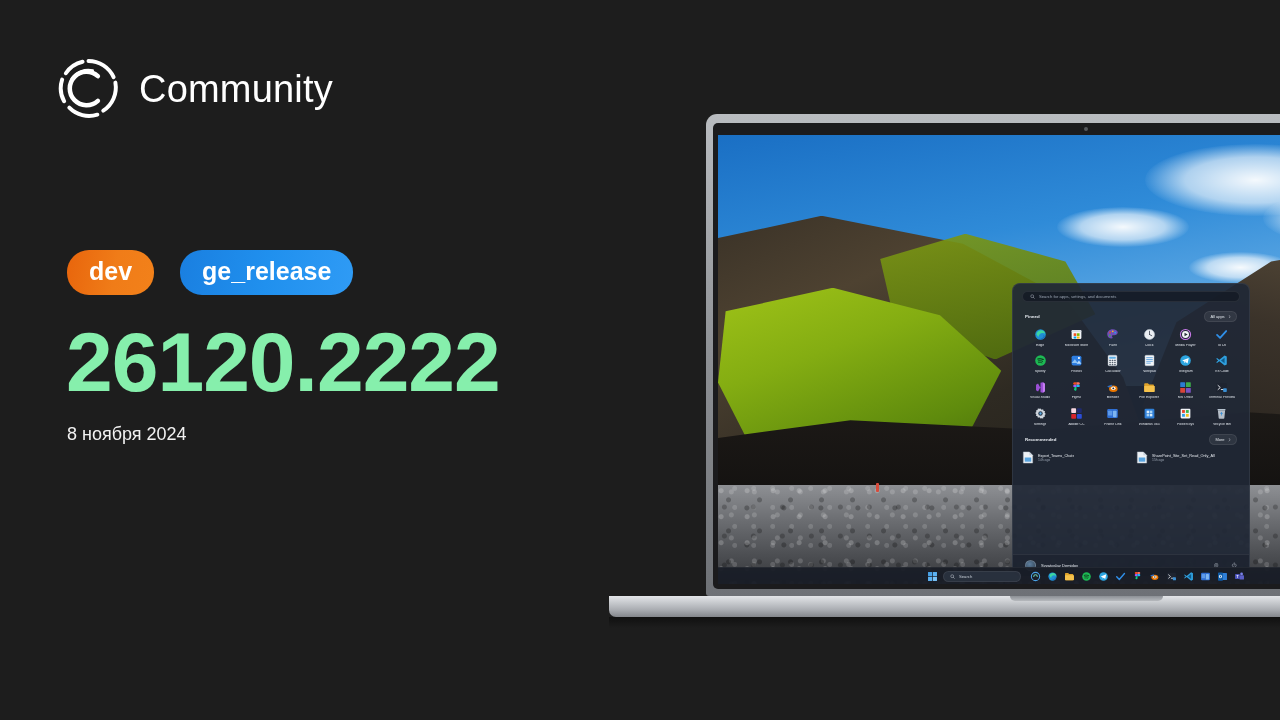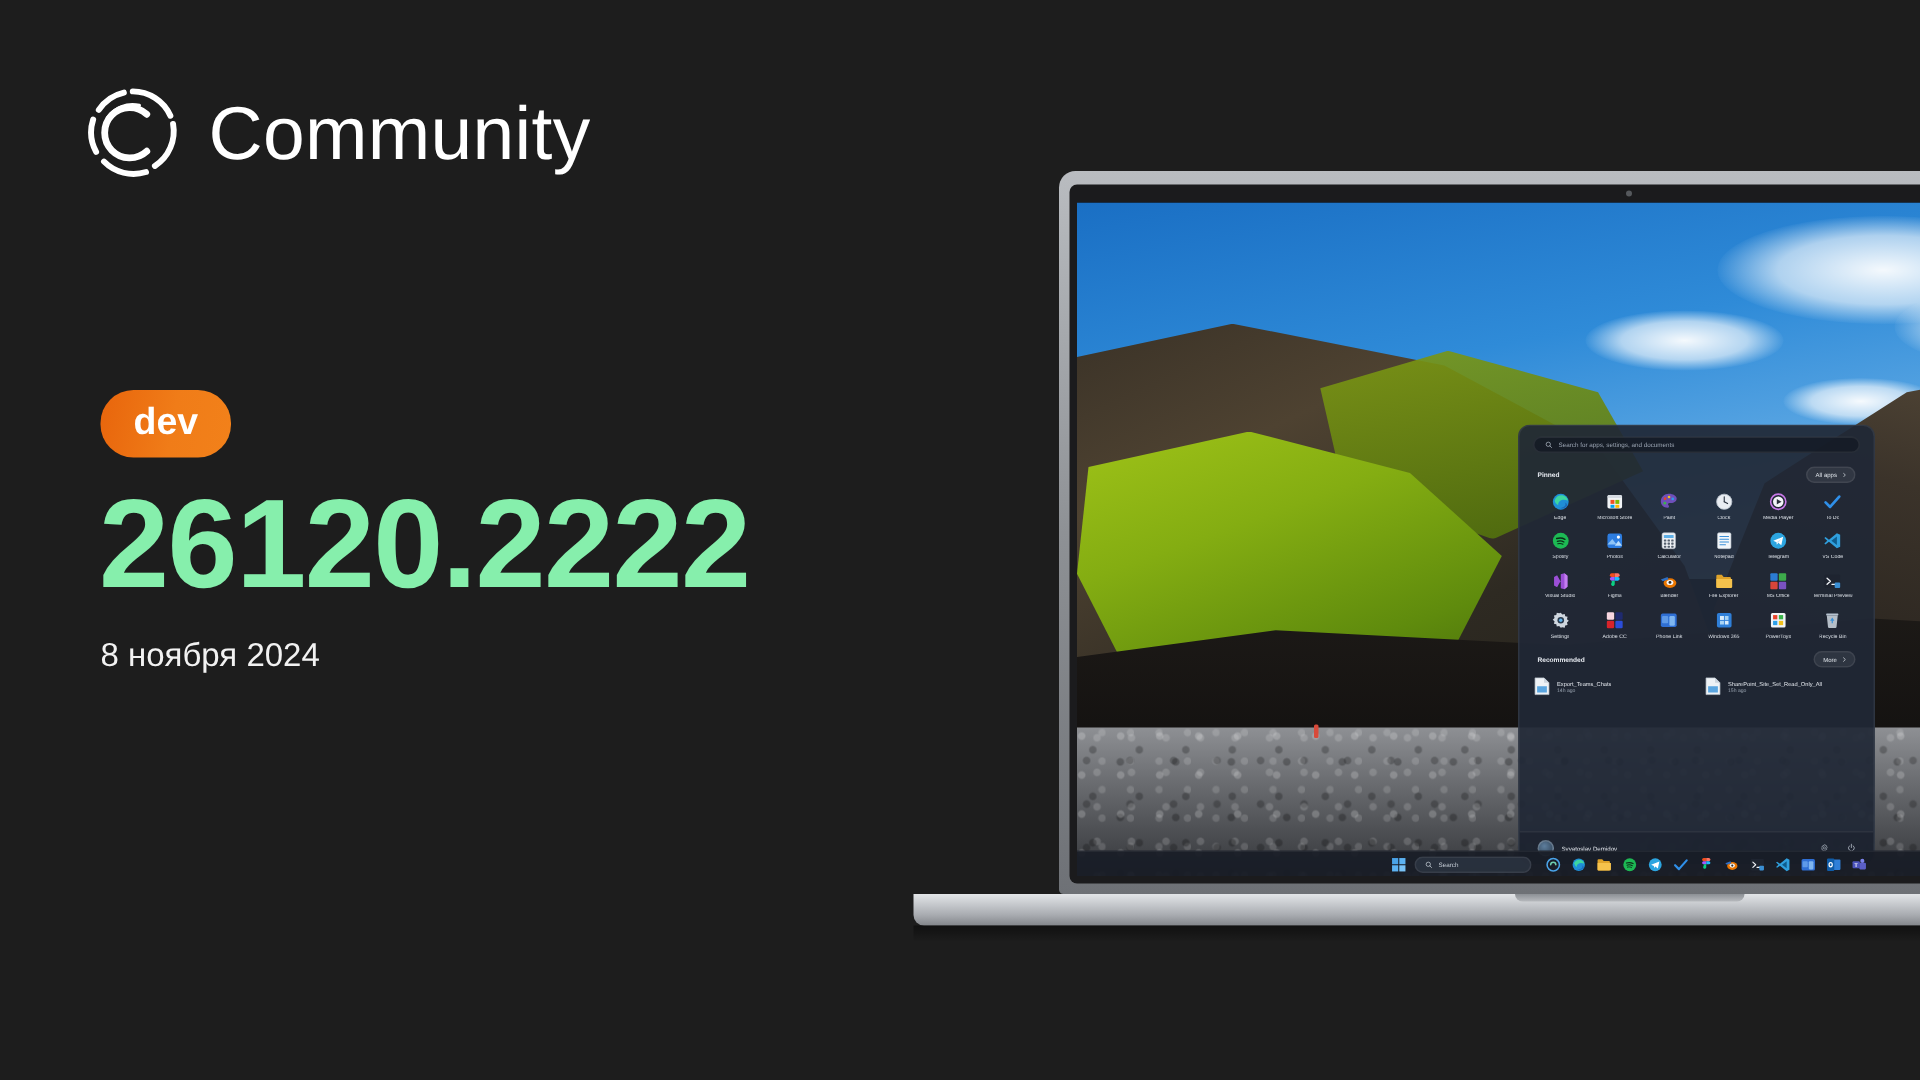--- a/index.html
+++ b/index.html
@@ -11,26 +11,26 @@
     color:#fff;
   }
 
   
   .brand {
     position:absolute; left:57px; top:57px;
     display:flex; align-items:center; gap:19px;
   }
   .brand-logo { width:63px; height:63px; display:block; }
   .brand-title {
-    font-size:50px; font-weight:400; color:#ffffff;
+    font-size:38px; font-weight:400; color:#ffffff;
     letter-spacing:.2px; line-height:1;
   }
 
   .badges {
-    position:absolute; left:67px; top:260px;
+    position:absolute; left:67px; top:250px;
     display:flex; gap:26px; align-items:flex-end;
   }
   .badge {
     border-radius:22px;
     padding:9px 22px 11px;
     font-size:25px; font-weight:700;
     color:#fff; line-height:1;
     white-space:nowrap;
   }
   .badge-dev {
@@ -40,21 +40,21 @@
     background:linear-gradient(100deg,#1a7fe0 0%,#2090ee 50%,#2f9bf5 100%);
   }
 
   .version {
     position:absolute; left:66px; top:318px;
     font-size:84px; font-weight:700; letter-spacing:-1px;
     color:#86efac; line-height:1.05;
   }
   .date {
     position:absolute; left:67px; top:424px;
-    font-size:22px; font-weight:400; color:#f2f2f2;
+    font-size:18px; font-weight:400; color:#f2f2f2;
   }
 
   
   .laptop { position:absolute; left:706px; top:114px; width:760px; height:512px; }
   .lid {
     position:absolute; left:0; top:0; width:760px; height:482px;
     background:linear-gradient(180deg,#b9bcc0 0%,#8e9195 50%,#6e7176 100%);
     border-radius:11px 11px 3px 3px;
     padding:9px 7px 7px;
   }
@@ -248,20 +248,21 @@
         <path d="M41.5 19.5 A17 17 0 1 0 41.5 44.5" stroke-width="4.6"></path>
         <path d="M36.5 13.5 A20.5 20.5 0 0 0 14.8 22" stroke-width="2.2"></path>
       </g>
     </svg>
   </span>
   <span class="brand-title">Community</span>
 </div>
 
 <div class="badges">
   <span class="badge badge-dev">dev</span>
+  <span class="badge badge-branch">ge_release</span>
 </div>
 
 <div class="version">26120.2222</div>
 <div class="date">8 ноября 2024</div>
 
 <div class="laptop">
   <div class="lid">
     <div class="bezel">
       <span class="webcam"></span>
       <div class="screen">

